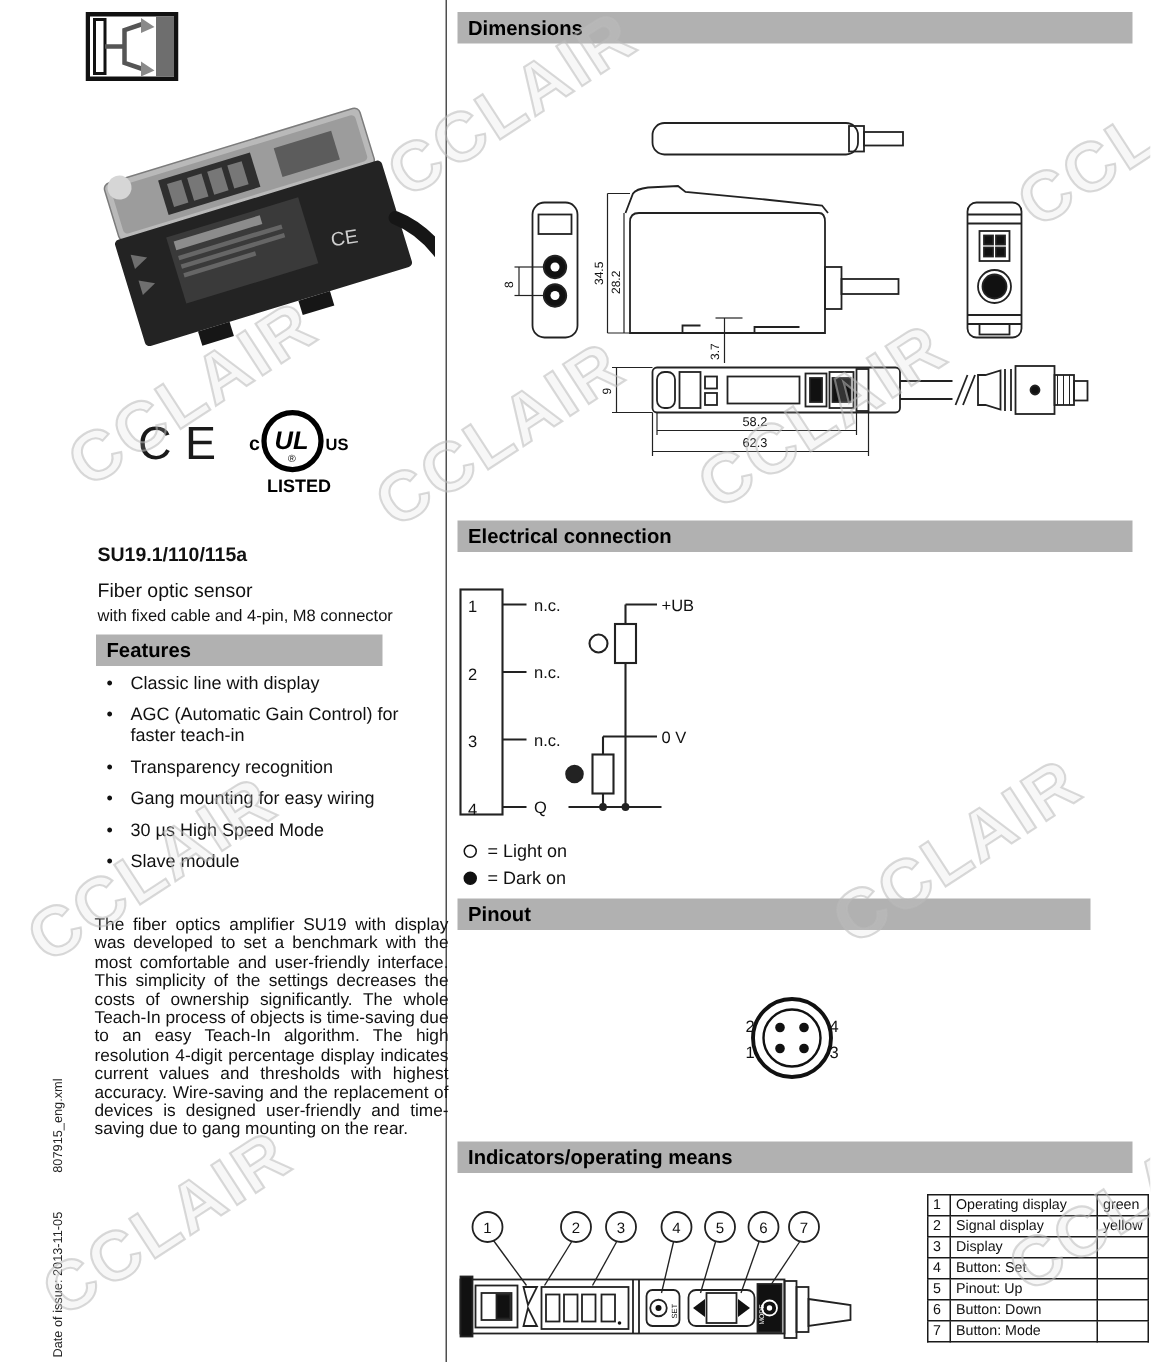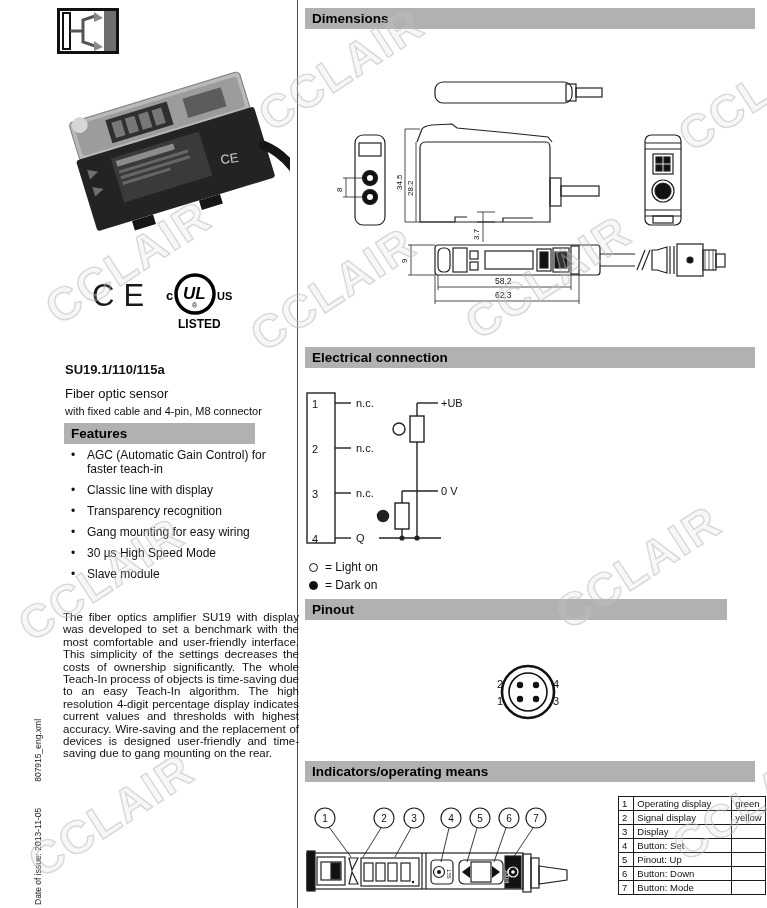--- a/index.html
+++ b/index.html
@@ -120,22 +120,22 @@
     <text x="65" y="30" font-size="11" font-weight="bold">US</text>
     <text x="26" y="58" font-size="12" font-weight="bold">LISTED</text>
   </svg>
 
   <div class="model-number">SU19.1/110/115a</div>
   <div class="model-type">Fiber optic  sensor</div>
   <div class="model-sub">with fixed cable and 4-pin, M8 connector</div>
 
   <div class="bar" style="left:64px;top:423px;width:191px">Features</div>
   <ul class="features-list">
+    <li>Classic line with display</li>
     <li>AGC (Automatic Gain Control) for faster teach-in</li>
-    <li>Classic line with display</li>
     <li>Transparency recognition</li>
     <li>Gang mounting for easy wiring</li>
     <li>30 µs High Speed Mode</li>
     <li>Slave module</li>
   </ul>
 
   <div class="info-text">The fiber optics amplifier SU19 with display was developed to set a benchmark with the most comfortable and user-friendly interface. This simplicity of the settings decreases the costs of ownership significantly. The whole Teach-In process of objects is time-saving due to an easy Teach-In algorithm. The high resolution 4-digit percentage display indicates current values and thresholds with highest accuracy.  Wire-saving and the replacement of devices is designed user-friendly and time-saving due to gang mounting on the rear.</div>
 
   <div class="bar" style="left:305px;top:8px;width:450px">Dimensions</div>
 

